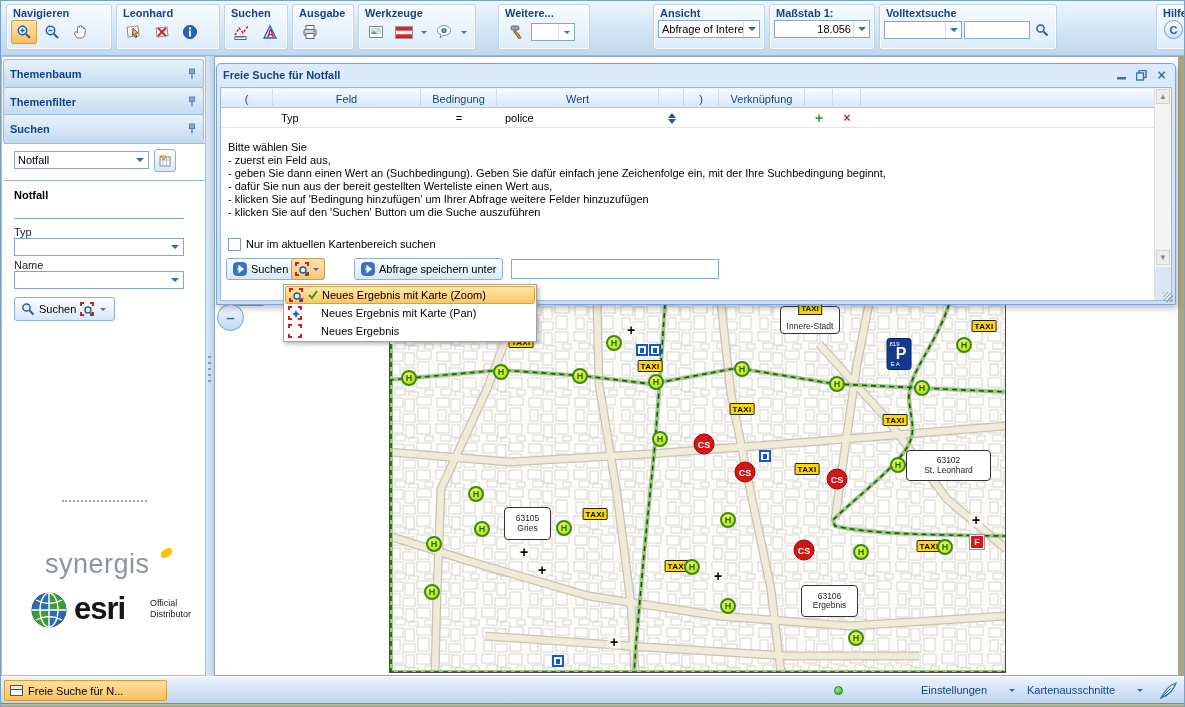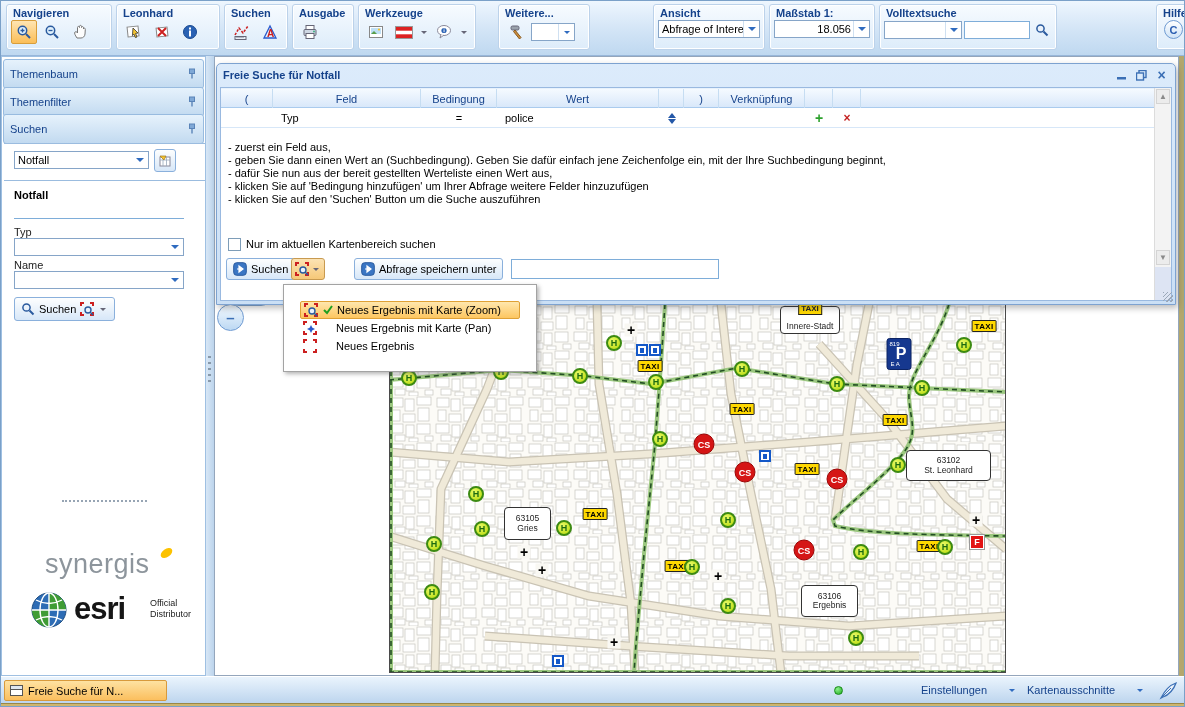--- a/index.html
+++ b/index.html
@@ -21,21 +21,21 @@
   .tsel{background:#fff;border:1px solid #86a5c8;height:18px;display:flex;align-items:center;font-size:11px;color:#000}
   .tsel .v{flex:1;overflow:hidden;white-space:nowrap;padding:0 2px 0 3px}
   .tsel .cbox{width:16px;height:100%;display:flex;align-items:center;justify-content:center;border-left:1px solid #cfe0f1}
   .roundbtn{width:19px;height:19px;border-radius:50%;border:1px solid #6f9bd2;margin-left:3px;
     background:linear-gradient(#ffffff,#cfe3f7);color:#2a5db0;font-weight:bold;font-size:11px;
     display:flex;align-items:center;justify-content:center}
   
   .sidebar{position:absolute;left:0;top:55px;width:205px;height:620px;background:#fff;z-index:4;border:1px solid #9fc0e2}
   .spanel{position:absolute;left:1px;width:201px;height:30px;border:1px solid #98bbdf;border-radius:3px;
     background:linear-gradient(#e6f2fc,#c2daf0);display:flex;align-items:center;padding:0 6px;
-    font-size:11px;font-weight:normal;color:#15428b}
+    font-size:11px;font-weight:bold;color:#15428b}
   .spanel .sp{margin-left:auto}
   .flabel{position:absolute;left:12px;font-size:11px;color:#222}
   .fsel{position:absolute;background:#fff;border:1px solid #86a5c8;height:18px;display:flex;align-items:center;font-size:11px}
   .fsel .v{flex:1;padding-left:3px}
   .fsel .cbox{width:17px;height:100%;display:flex;align-items:center;justify-content:center}
   .btn{display:inline-flex;align-items:center;gap:4px;border:1px solid #8ab0dc;border-radius:3px;
     background:linear-gradient(#fdfefe,#d7e7f8);font-size:11px;color:#000;padding:0 6px;height:24px}
   .dots{position:absolute;left:60px;width:85px;border-top:2px dotted #97a5b4}
   .syn{position:absolute;font-size:27px;color:#8d959c;letter-spacing:.5px}
   .leaf{position:absolute;width:13px;height:8px;background:#fcc200;border-radius:60% 60% 60% 60%;transform:rotate(-35deg)}
@@ -100,21 +100,21 @@
   .splitbtn{display:inline-flex;align-items:center;gap:2px;height:22px;padding:0 3px;border:1px solid #c89a50;
     border-radius:3px;background:linear-gradient(#fbe3b4,#f6c878)}
   .vsb{position:absolute;right:0;top:0;bottom:0;width:17px;background:#f3f3f3;border-left:1px solid #dcdcdc}
   .vsb .arr{position:absolute;left:1px;width:14px;height:15px;background:#ececec;border:1px solid #d4d4d4;
     color:#8a8a8a;font-size:8px;display:flex;align-items:center;justify-content:center}
   .vsb .pane{position:absolute;left:0;width:16px;background:#dde4f3}
   .grip{position:absolute;right:2px;bottom:2px;width:10px;height:10px;
     background:repeating-linear-gradient(135deg,#9aa7b8 0 1px,transparent 1px 3px)}
   
   .menu{position:absolute;left:282px;top:283px;width:254px;z-index:20;background:#fff;border:1px solid #a3a3a3;
-    box-shadow:2px 2px 4px rgba(90,90,90,.45);padding:16px}
+    box-shadow:2px 2px 4px rgba(90,90,90,.45);padding:1px}
   .mitem{height:18px;display:flex;align-items:center;gap:3px;padding:0 3px;font-size:11px;color:#000}
   .mitem.sel{background:linear-gradient(#ffe7ad,#fdc660);border:1px solid #dfa136;border-radius:2px;height:18px}
   .mcheck{width:13px;display:flex;align-items:center;justify-content:center}
   
   .statusbar{position:absolute;left:0;top:675px;width:1185px;height:27px;z-index:6;
     background:linear-gradient(#eaf4fd,#bdd5ee);border-top:1px solid #fff}
   .task{position:absolute;left:3px;top:3px;width:163px;height:21px;display:flex;align-items:center;gap:5px;
     padding:0 5px;font-size:11px;color:#000;border:1px solid #d89a3c;border-radius:2px;
     background:linear-gradient(#fee2a2,#fbbf5e)}
   .winicon{width:13px;height:11px;background:#fff;border:1px solid #555;position:relative}
@@ -613,20 +613,21 @@
           <span class="spin">
               <b class="up"></b>
               <b class="dn"></b>
             </span>
         </div>
         <div class="td plus" style="left:584px;width:28px;justify-content:center">+</div>
         <div class="td xred" style="left:612px;width:28px;justify-content:center">×</div>
       </div>
 
       <div style="position:absolute;left:7px;top:53px">
+          <div class="instr-line">Bitte wählen Sie</div>
           <div class="instr-line">- zuerst ein Feld aus,</div>
           <div class="instr-line">- geben Sie dann einen Wert an (Suchbedingung). Geben Sie dafür einfach jene Zeichenfolge ein, mit der Ihre Suchbedingung beginnt,</div>
           <div class="instr-line">- dafür Sie nun aus der bereit gestellten Werteliste einen Wert aus,</div>
           <div class="instr-line">- klicken Sie auf 'Bedingung hinzufügen' um Ihrer Abfrage weitere Felder hinzuzufügen</div>
           <div class="instr-line">- klicken Sie auf den 'Suchen' Button um die Suche auszuführen</div>
         </div>
 
       <span class="chk" style="left:7px;top:150px"></span>
       <span style="position:absolute;left:25px;top:150px;font-size:11px">Nur im aktuellen Kartenbereich suchen</span>
 

